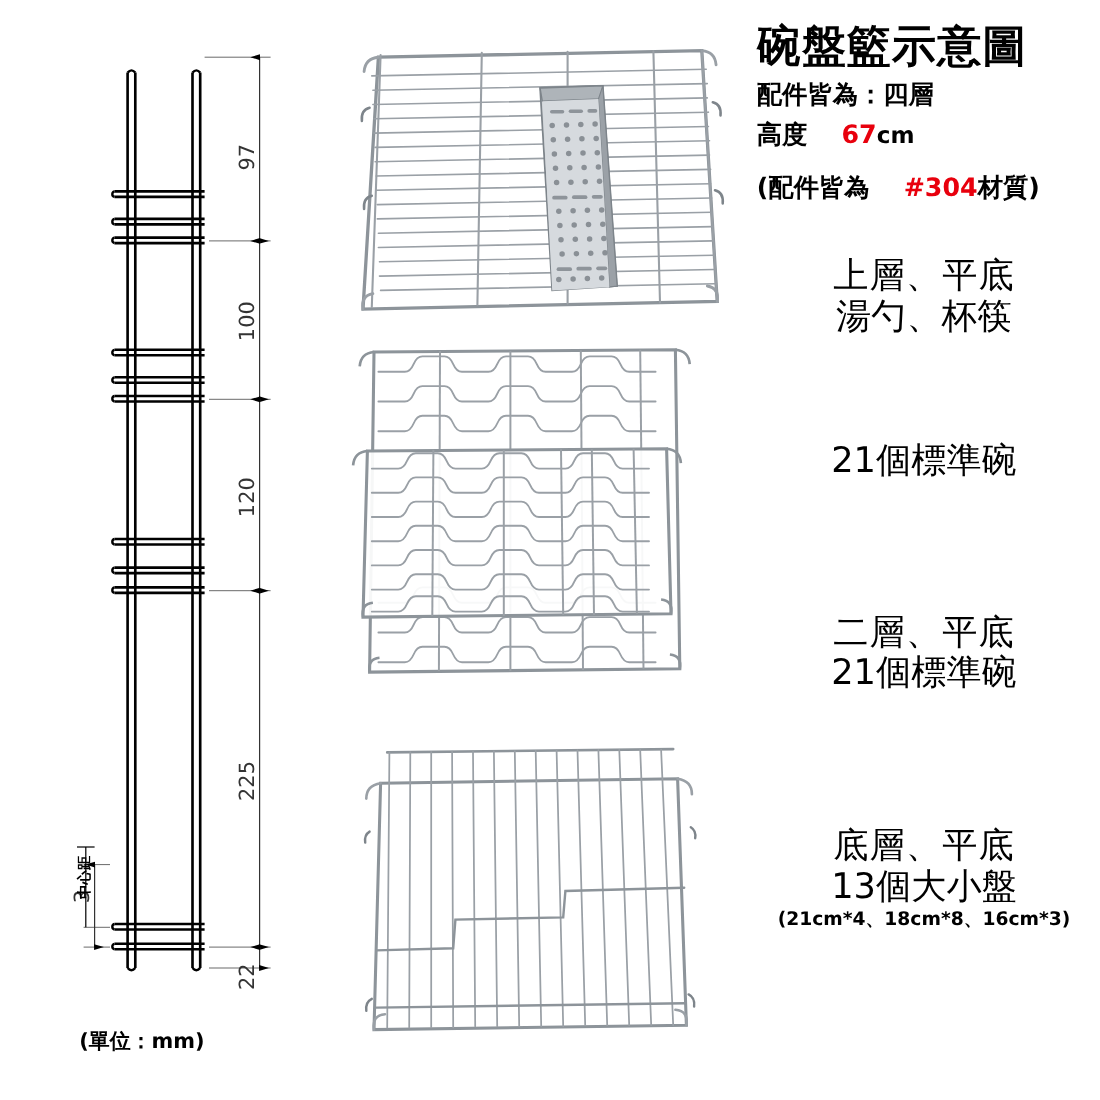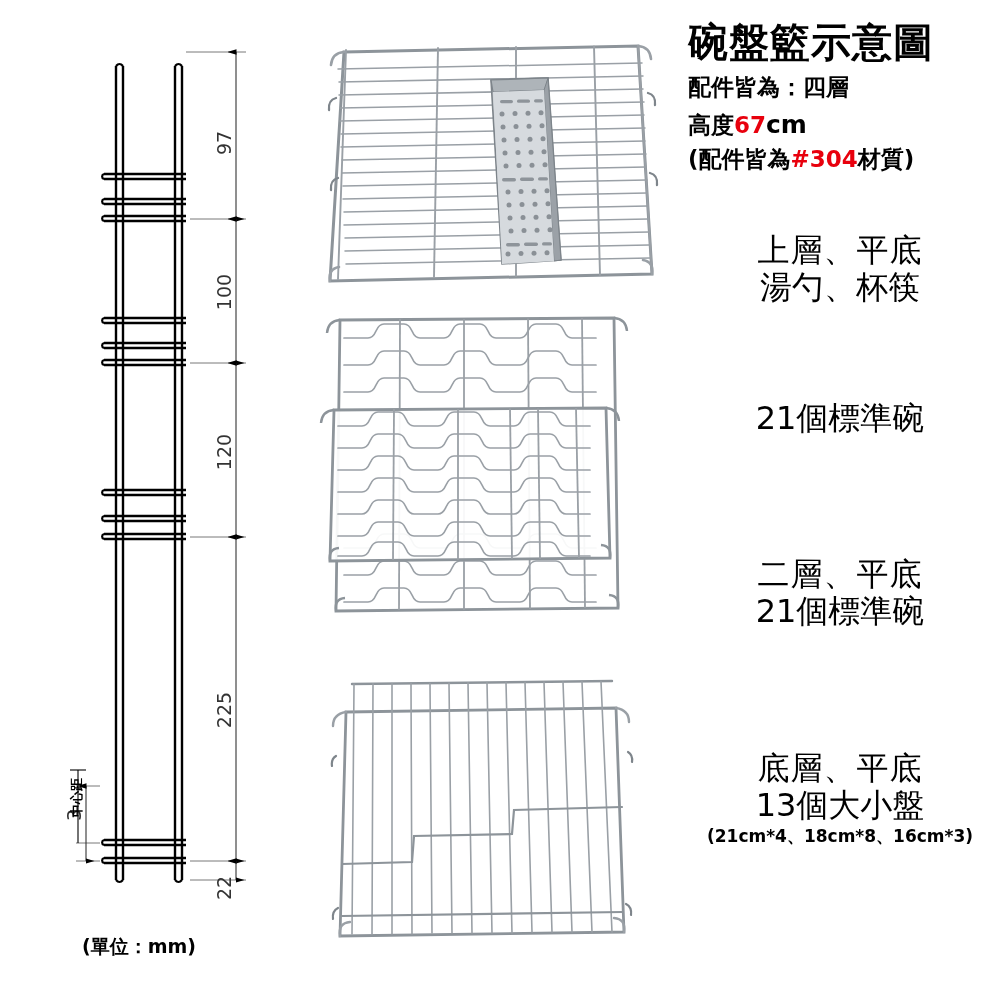--- a/index.html
+++ b/index.html
@@ -30,21 +30,20 @@
 
   .unit-note {
     position: absolute;
     left: 72px;
     top: 934px;
     font-size: 19px;
     font-weight: 700;
     letter-spacing: 0px;
     white-space: nowrap;
     color: #000;
-    margin-left: 10px;
   }
 
   
   #photos {
     position: absolute;
     left: 300px;
     top: 0;
     width: 380px;
     height: 1000px;
   }
@@ -74,23 +73,23 @@
   .hdr-line {
     position: absolute;
     left: 8px;
     font-size: 23px;
     font-weight: 700;
     line-height: 1;
     white-space: nowrap;
   }
   .hdr-l2 { top: 76px; }
   .hdr-l3 { top: 112px; }
-  .hdr-l4 { top: 148px; }
-  .red { color: #e8000d; }
-  .sm  { font-size: 25px; }
+  .hdr-l4 { top: 160px; }
+  .red { color: #e8000d; margin-left: 31px; }
+  .sm  { font-size: 21px; }
 
   .sect {
     position: absolute;
     left: 0;
     width: 320px;
     text-align: center;
   }
   .sect .l1,
   .sect .l2 {
     font-size: 32px;

